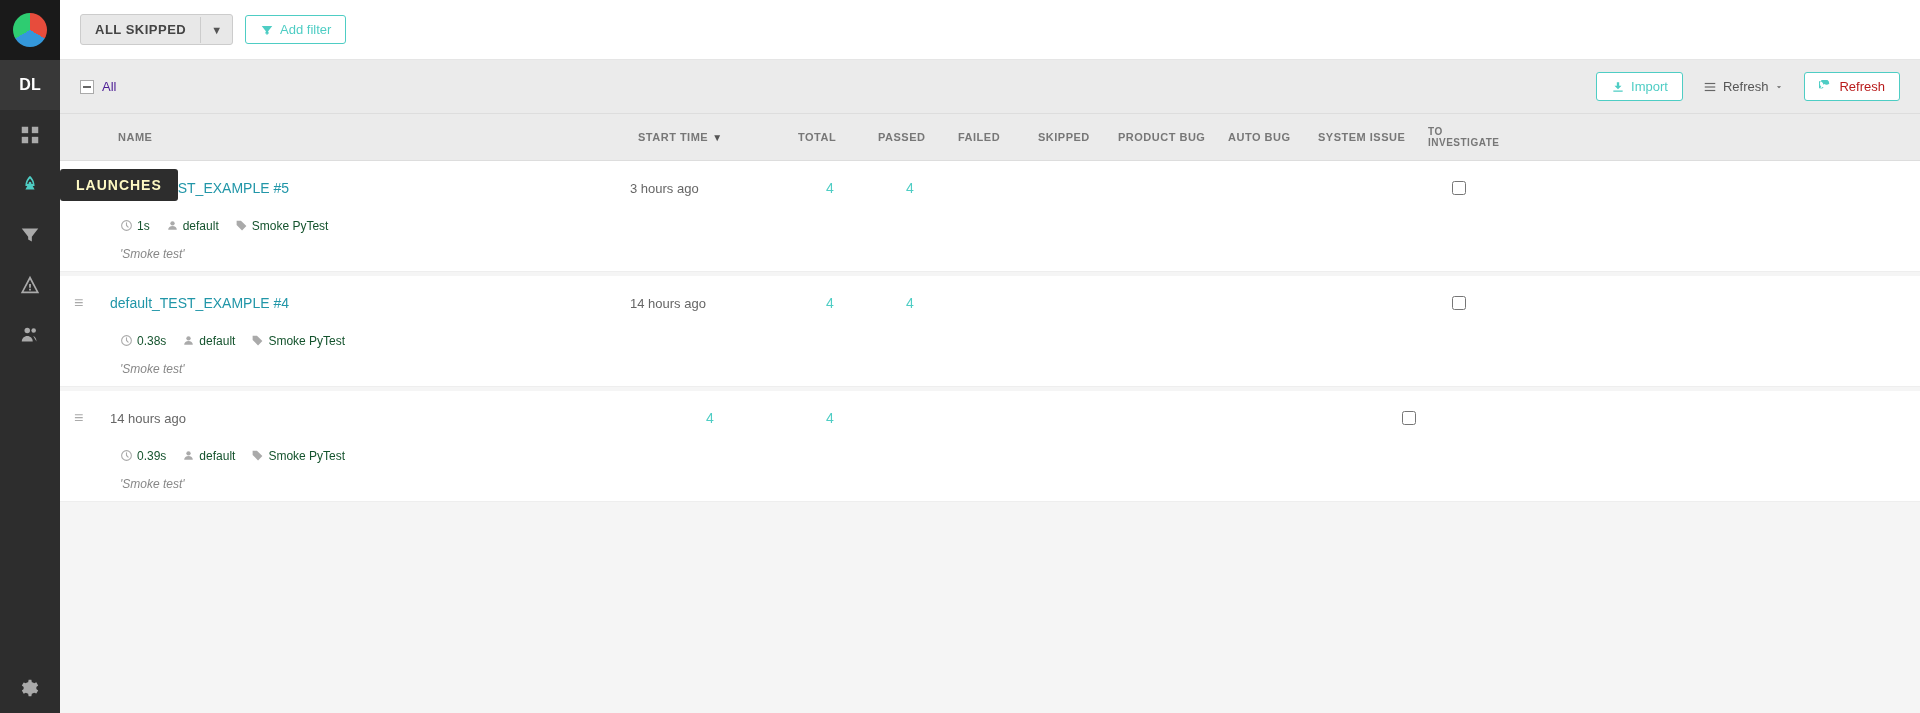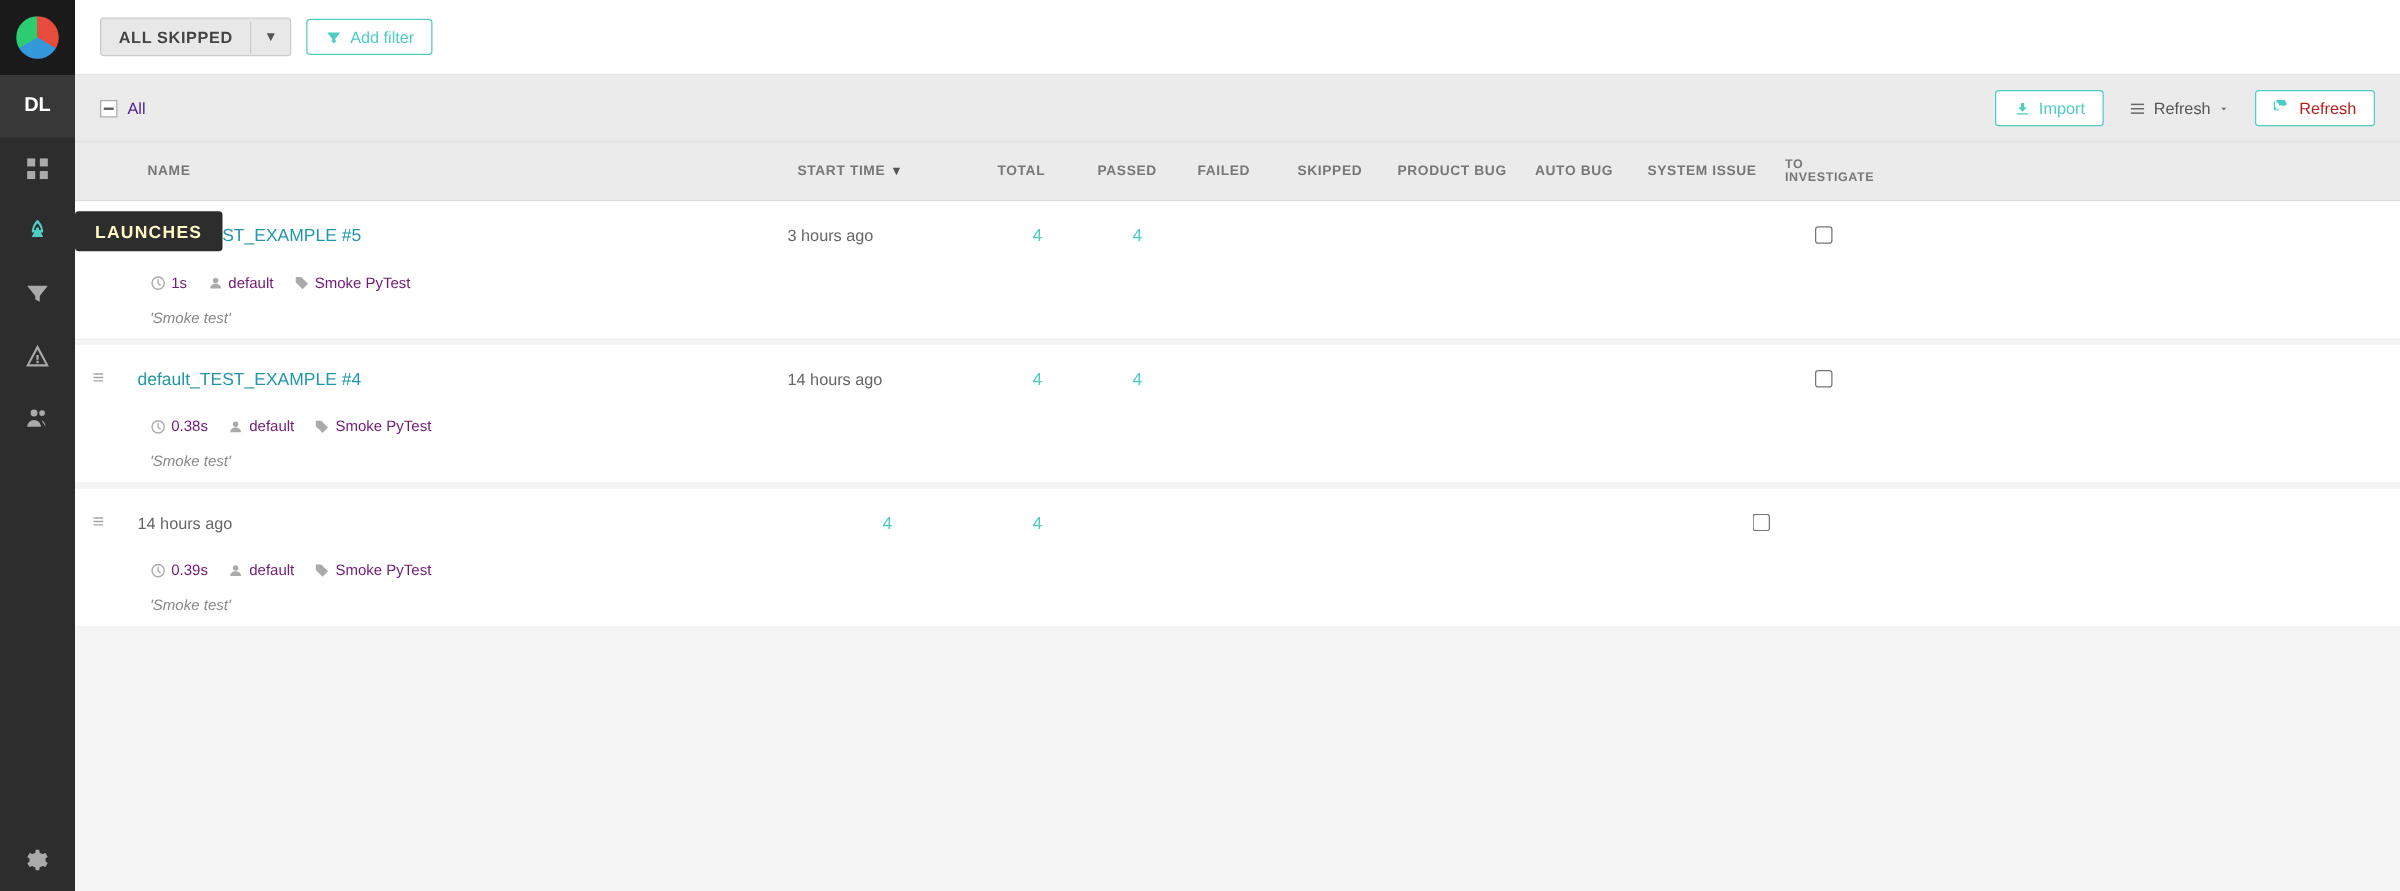--- a/index.html
+++ b/index.html
@@ -249,24 +249,24 @@
     }
     .row-details {
       padding: 4px 60px 12px 60px;
       display: flex;
       align-items: center;
       gap: 16px;
       flex-wrap: wrap;
     }
     .row-detail-item {
       display: flex;
-      align-items: center;
+      align-items: flex-start;
       gap: 4px;
       font-size: 12px;
-      color: #701a75;
+      color: #14532d;
     }
     .row-description {
       padding: 2px 60px 10px 60px;
       font-size: 12px;
       color: #888;
       font-style: italic;
     }
     .menu-icon {
       color: #aaa;
       font-size: 16px;

